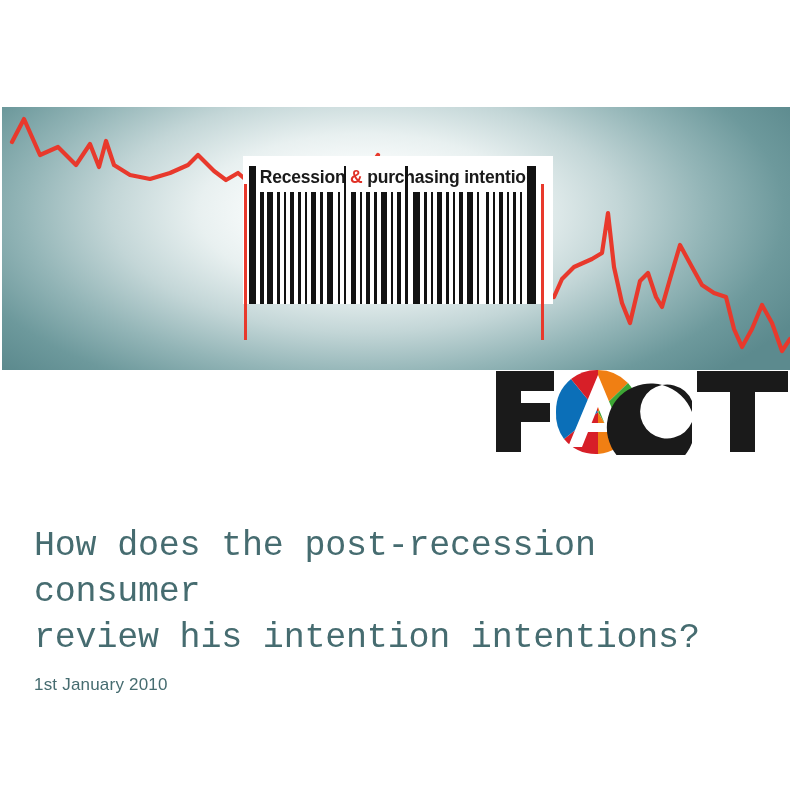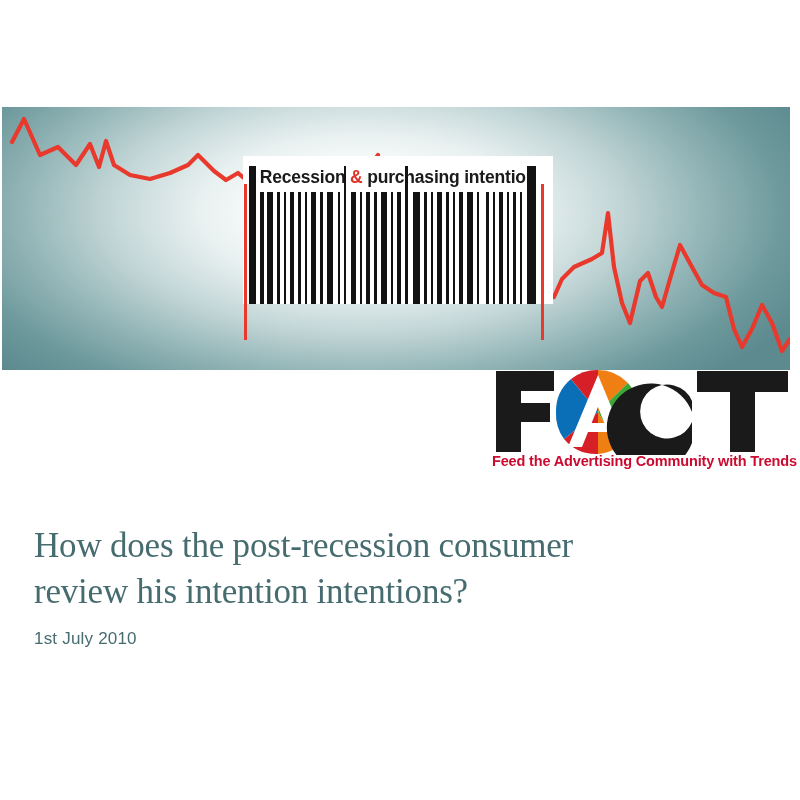--- a/index.html
+++ b/index.html
@@ -121,21 +121,21 @@
   }
 
   
   .headline {
     position: absolute;
     left: 34px;
     top: 523px;
     width: 720px;
   }
   .headline-title {
-    font-family: Liberation Serif, serif;
+    font-family: Liberation Mono, monospace;
     font-size: 35px;
     font-weight: normal;
     line-height: 46px;
     color: #466c70;
     letter-spacing: -0.2px;
     margin: 0;
   }
   .headline-date {
     margin-top: 14px;
     font-family: "Liberation Sans", sans-serif;
@@ -227,22 +227,21 @@
       <path d="M106,45 L72,72 A42,42 0 0 1 64,45 Z" fill="#0b6fb8"></path>
 
       <path d="M106,8 L136,80 L122,80 L106,40 L90,80 L76,80 Z" fill="#ffffff"></path>
       <rect x="92" y="56" width="28" height="9" fill="#ffffff"></rect>
     </g>
 
     <path d="M200,45 A44,44 0 1 0 200,76 L200,55 A27,27 0 1 1 200,34 Z" fill="#1a1a1a"></path>
 
     <path d="M205,4 L296,4 L296,25 L263,25 L263,85 L238,85 L238,25 L205,25 Z" fill="#1a1a1a"></path>
   </svg>
-  <div class="logo-tagline">Feed the Advertising Community with Trends</div>
 </div>
 
 <div class="headline">
   <div class="headline-title">
     <div>How does the post-recession consumer</div>
     <div>review his intention intentions?</div>
   </div>
-  <div class="headline-date">1st July 2010</div>
+  <div class="headline-date">1st January 2010</div>
 </div>
 
 </body></html>

